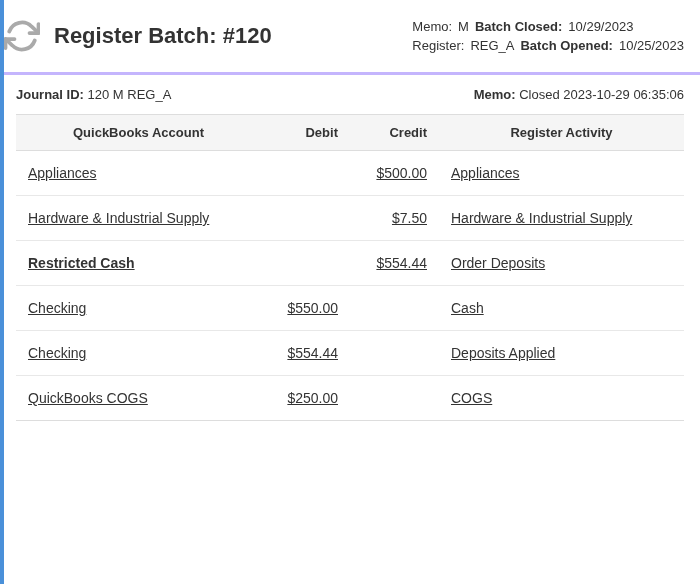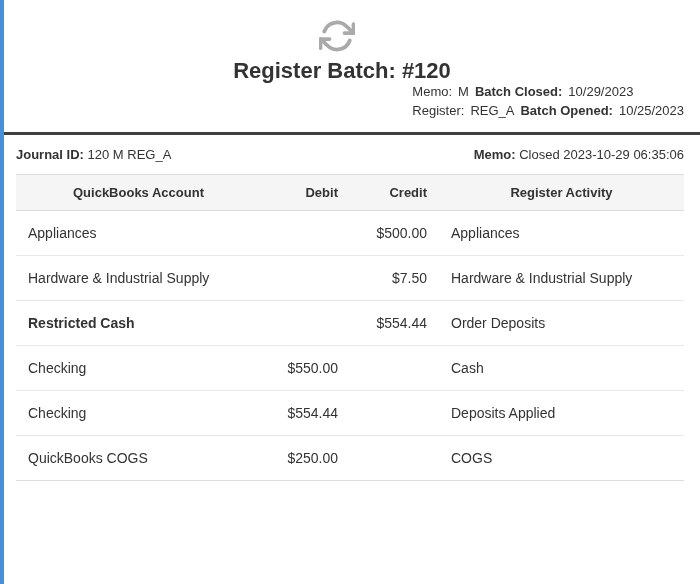--- a/index.html
+++ b/index.html
@@ -12,23 +12,22 @@
       font-size: 14px;
       background: #fff;
       color: #333;
       width: 700px;
       min-height: 584px;
     }
     .header {
       display: flex;
       align-items: center;
       padding: 14px 16px 14px 0;
-      border-bottom: 3px solid #404040;
+      border-bottom: 3px solid #c4b5fd;
       background: #fff;
-      flex-direction: column;
     }
     .header-icon {
       width: 44px;
       height: 44px;
       display: flex;
       align-items: center;
       justify-content: center;
       margin-right: 10px;
       flex-shrink: 0;
     }
@@ -113,20 +112,21 @@
     tbody tr {
       border-bottom: 1px solid #e8e8e8;
     }
     tbody tr:last-child {
       border-bottom: 1px solid #ddd;
     }
     tbody td {
       padding: 14px 12px;
       color: #333;
       font-size: 14px;
+      text-decoration: underline;
     }
     tbody td.num {
       text-align: right;
     }
     .bold-cell {
       font-weight: bold;
     }
     .left-bar {
       width: 4px;
       background: #4a90d9;

